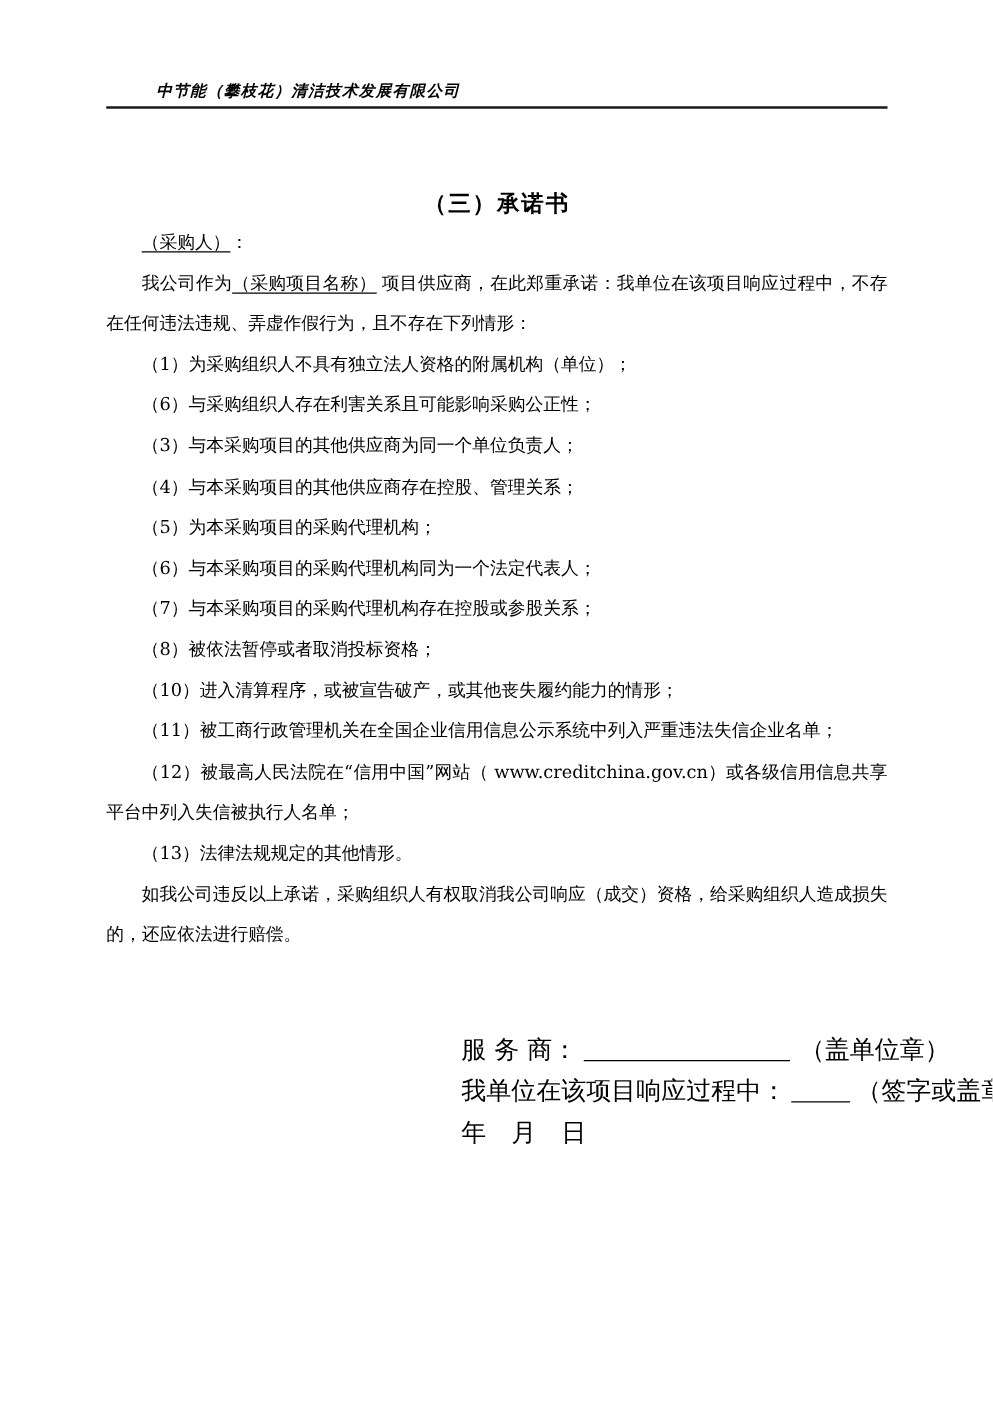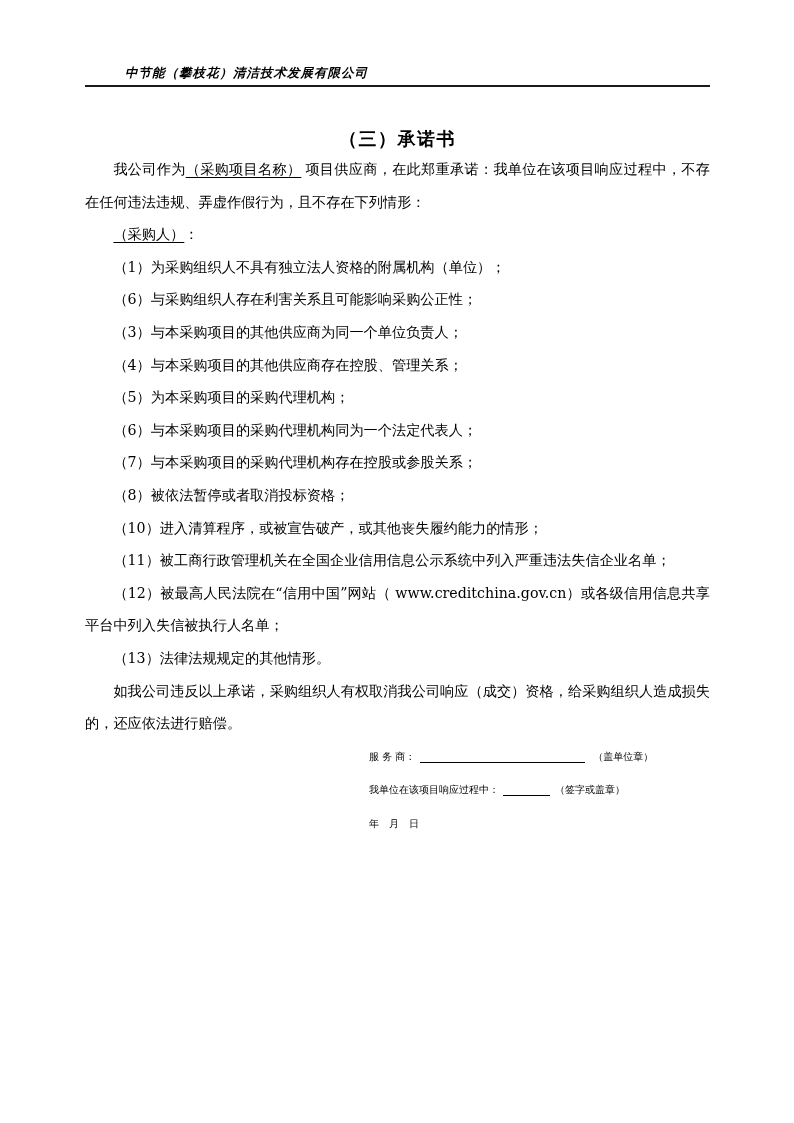--- a/index.html
+++ b/index.html
@@ -10,31 +10,31 @@
     color:#000; overflow:hidden;
   }
   
   .header { position:absolute; top:0; left:85px; width:625px; padding-top:62px; }
   .header-rule { border-bottom:2px solid #1a1a1a; padding-bottom:3px; }
   .company {
     display:inline-block; padding-left:40px;
     font-size:12.5px; font-weight:bold; font-style:italic; letter-spacing:1px;
   }
   
-  .main { position:absolute; top:77px; left:85px; width:625px; }
+  .main { position:absolute; top:102px; left:85px; width:625px; }
   .title {
     margin-top:48px; text-align:center;
     font-size:18px; font-weight:bold; letter-spacing:1.5px; line-height:28px;
   }
   .body { font-size:14.2px; line-height:32.6px; text-align:justify; }
   .para { text-indent:2em; margin:0; }
   .u { text-decoration:underline; text-underline-offset:3px; text-decoration-thickness:1px; }
   .u-pad { padding-right:4px; }
   
-  .sig { margin-left:auto; margin-right:5px; width:336px; font-size:10px; }
+  .sig { margin-top:58px; margin-left:auto; margin-right:5px; width:336px; font-size:20px; }
   .sig-row { line-height:33.5px; white-space:nowrap; }
   .blank { display:inline-block; border-bottom:1.4px solid #000; height:1em; vertical-align:-3px; }
   .blank-supplier { width:165px; margin-left:5px; margin-right:8px; }
   .blank-agent { width:47px; margin-left:4px; margin-right:5px; }
   .sig-date { line-height:33.5px; text-align:left; padding-right:2px; }
   
   .footer { position:absolute; left:80px; width:625px; top:1036px; border-top:2px solid #111; }
   .page-number { text-align:center; font-size:12.5px; line-height:20px; padding-top:1px; }
 </style>
 </head>
@@ -45,23 +45,23 @@
   <div class="header">
     <div class="header-rule">
       <span class="company">中节能（攀枝花）清洁技术发展有限公司</span>
     </div>
   </div>
 
   <div class="main">
     <div class="title">（三）承诺书</div>
 
     <div class="body">
+      <p class="para"><span class="u">（采购人）</span><span>：</span></p>
+
       <p class="para"><span>我公司作为</span><span class="u u-pad">（采购项目名称）</span><span>项目供应商，在此郑重承诺：我单位在该项目响应过程中，不存在任何违法违规、弄虚作假行为，且不存在下列情形：</span></p>
-
-      <p class="para"><span class="u">（采购人）</span><span>：</span></p>
 
       <div id="conditions">
           <p class="para">（1）为采购组织人不具有独立法人资格的附属机构（单位）；</p>
           <p class="para">（6）与采购组织人存在利害关系且可能影响采购公正性；</p>
           <p class="para">（3）与本采购项目的其他供应商为同一个单位负责人；</p>
           <p class="para">（4）与本采购项目的其他供应商存在控股、管理关系；</p>
           <p class="para">（5）为本采购项目的采购代理机构；</p>
           <p class="para">（6）与本采购项目的采购代理机构同为一个法定代表人；</p>
           <p class="para">（7）与本采购项目的采购代理机构存在控股或参股关系；</p>
           <p class="para">（8）被依法暂停或者取消投标资格；</p>

